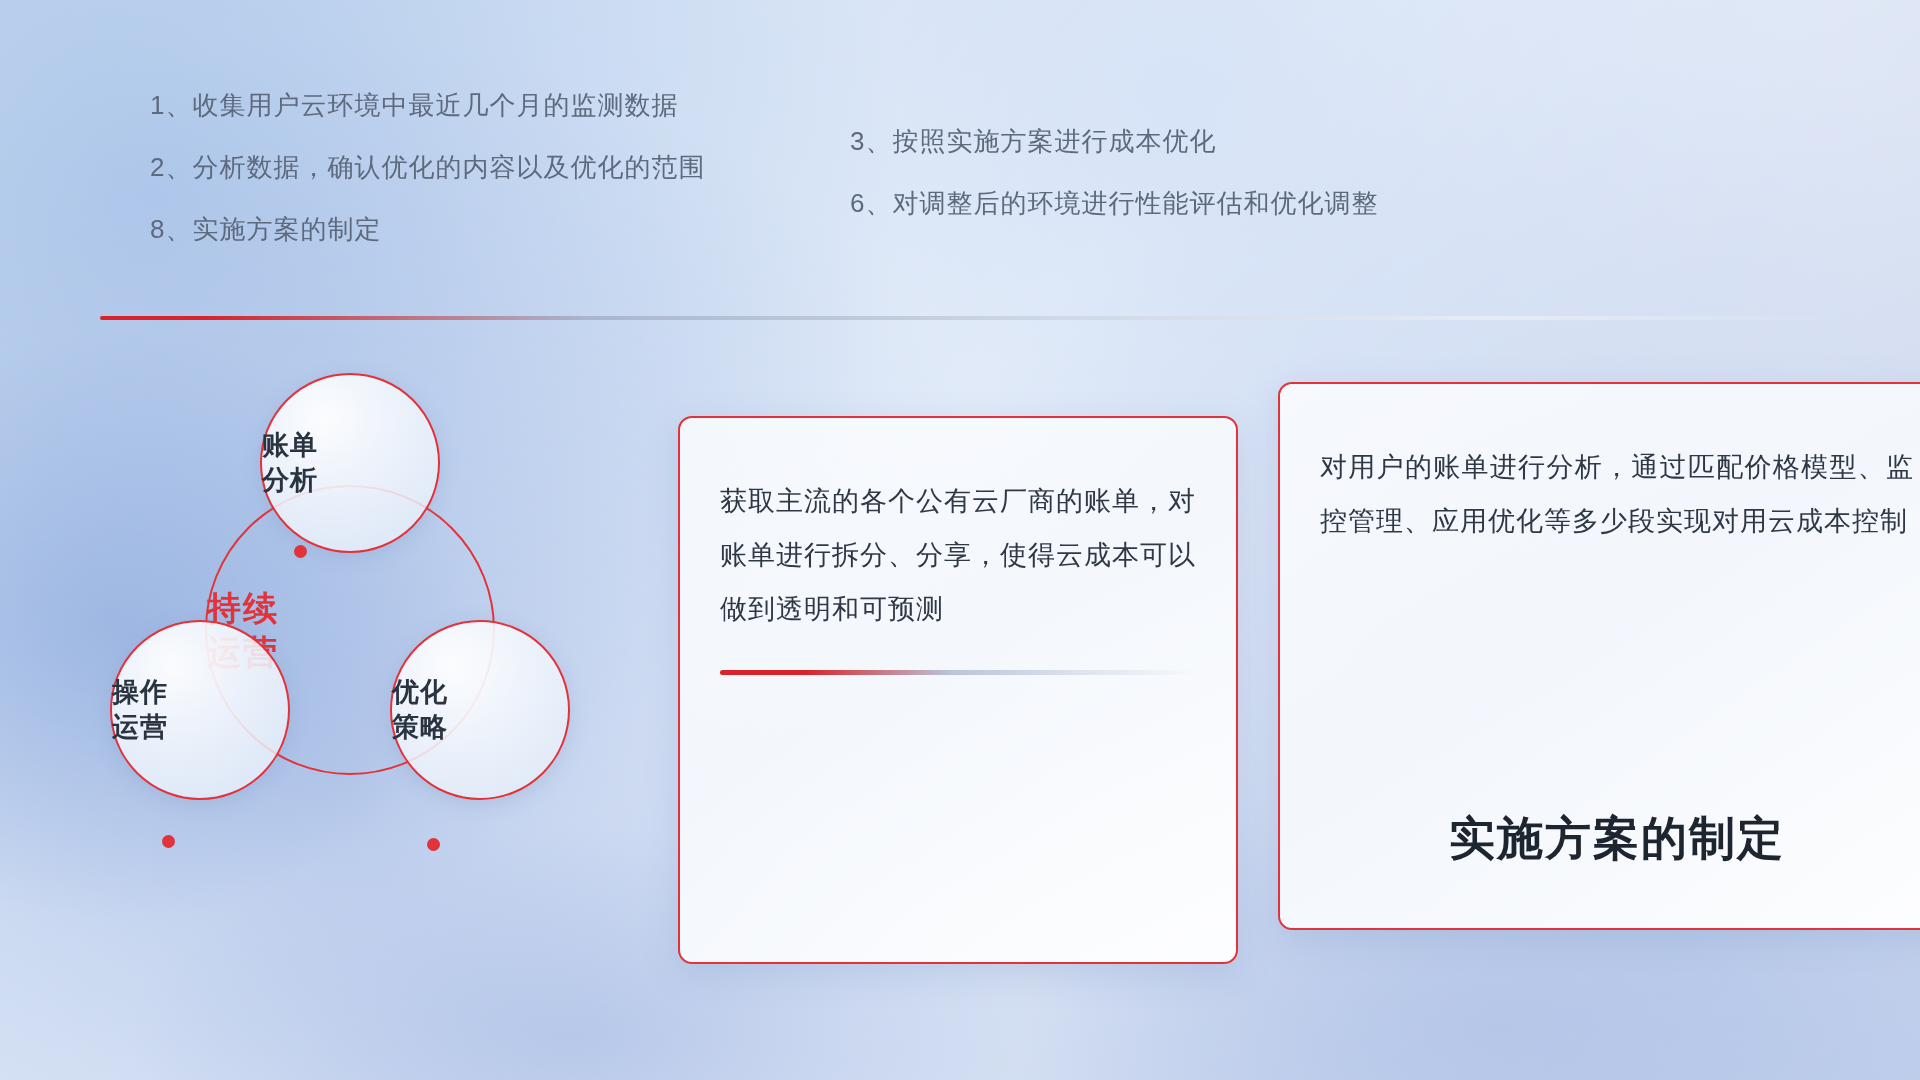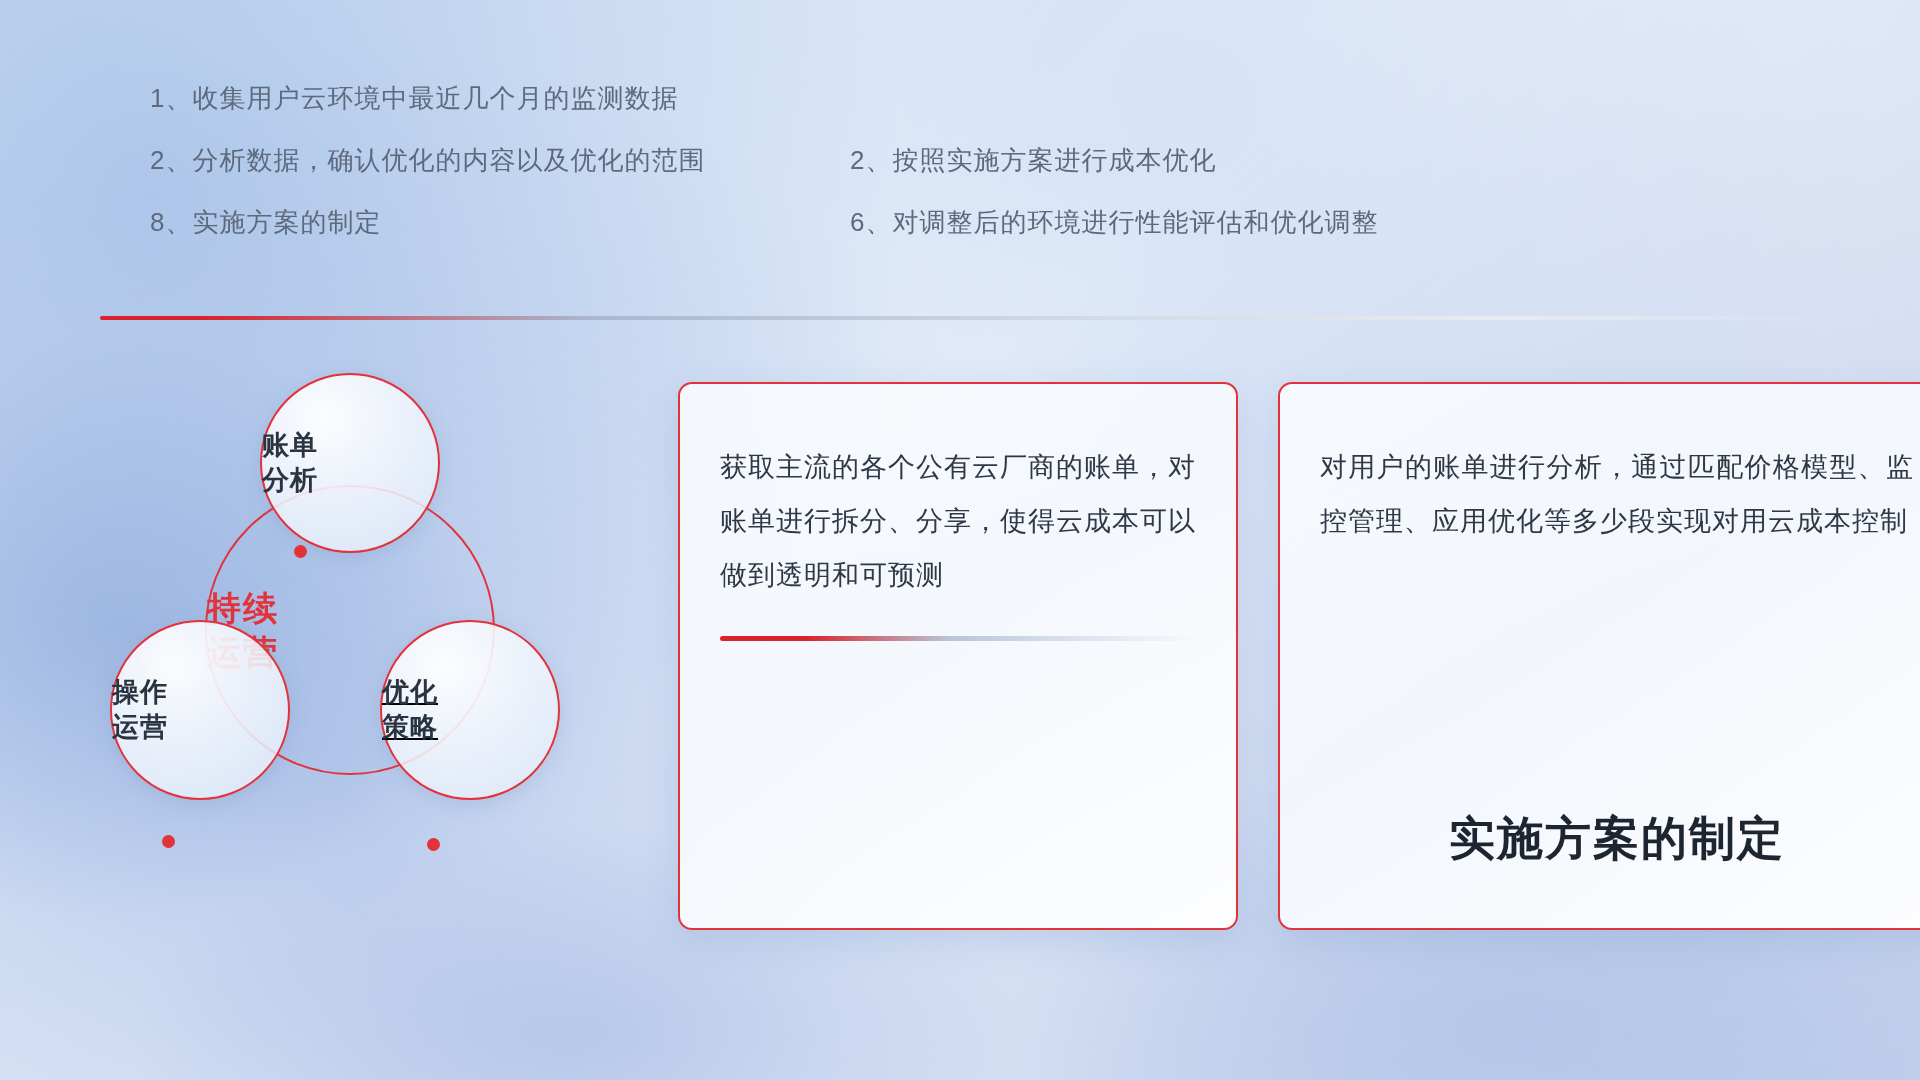--- a/index.html
+++ b/index.html
@@ -30,26 +30,25 @@
     background:
       radial-gradient(ellipse 520px 420px at 6% 58%, rgba(125,158,215,0.45) 0%, rgba(125,158,215,0) 70%),
       radial-gradient(ellipse 640px 300px at 30% 96%, rgba(150,172,220,0.40) 0%, rgba(150,172,220,0) 70%),
       radial-gradient(ellipse 700px 380px at 78% 95%, rgba(158,180,225,0.35) 0%, rgba(158,180,225,0) 70%);
     pointer-events: none;
   }
 
   
   .steps {
     position: absolute;
-    top: 85px;
+    top: 92px;
     left: 150px;
     width: 1640px;
     display: flex;
     gap: 0px;
-    align-items: flex-end;
   }
   .steps-col { display: flex; flex-direction: column; }
   .steps-col.left { width: 700px; }
   .steps-col.right { width: 860px; padding-top: 36px; }
   .step-line {
     font-size: 26px;
     color: #5d6a7d;
     letter-spacing: 1px;
     line-height: 1.0;
     margin-bottom: 36px;
@@ -98,25 +97,24 @@
     background: radial-gradient(circle at 35% 25%, rgba(255,255,255,0.95) 0%, rgba(238,244,252,0.85) 60%, rgba(225,234,247,0.8) 100%);
     box-shadow: 0 4px 18px rgba(120,145,190,0.25);
   }
   .c-left {
     left: 10px; top: 265px;
     width: 180px; height: 180px;
     background: radial-gradient(circle at 35% 25%, rgba(255,255,255,0.95) 0%, rgba(238,244,252,0.85) 60%, rgba(225,234,247,0.8) 100%);
     box-shadow: 0 4px 18px rgba(120,145,190,0.25);
   }
   .c-right {
-    left: 280px; top: 265px;
+    left: 290px; top: 265px;
     width: 180px; height: 180px;
     background: radial-gradient(circle at 35% 25%, rgba(255,255,255,0.95) 0%, rgba(238,244,252,0.85) 60%, rgba(225,234,247,0.8) 100%);
     box-shadow: 0 4px 18px rgba(120,145,190,0.25);
-    text-decoration: underline;
   }
   .c-center {
     left: 105px; top: 130px;
     width: 290px; height: 290px;
     background: transparent;
     border: 2px solid #e2323a;
   }
   .center-label {
     font-size: 34px;
     font-weight: bold;
@@ -142,21 +140,21 @@
     height: 548px;
     border: 2px solid #e2323a;
     border-radius: 14px;
     background: linear-gradient(150deg, rgba(255,255,255,0.78) 0%, rgba(246,249,253,0.92) 45%, rgba(255,255,255,0.97) 100%);
     box-shadow: 0 10px 34px rgba(110,140,190,0.22);
     box-sizing: border-box;
     padding: 56px 40px 30px 40px;
     display: flex;
     flex-direction: column;
   }
-  .card-1 { left: 678px; width: 560px; }
+  .card-1 { left: 678px; width: 560px; margin-top: 34px; }
   .card-2 { left: 1278px; width: 678px; align-items: center; }
 
   .card-body {
     font-size: 27px;
     color: #2f3845;
     line-height: 2.0;
     letter-spacing: 1px;
     text-align: justify;
     flex: 0 0 auto;
   }
@@ -181,21 +179,21 @@
 
 <div id="stage">
 
   <div class="steps">
     <div class="steps-col left">
       <div class="step-line">1、收集用户云环境中最近几个月的监测数据</div>
       <div class="step-line">2、分析数据，确认优化的内容以及优化的范围</div>
       <div class="step-line">8、实施方案的制定</div>
     </div>
     <div class="steps-col right">
-      <div class="step-line">2、按照实施方案进行成本优化</div>
+      <div class="step-line">3、按照实施方案进行成本优化</div>
       <div class="step-line">6、对调整后的环境进行性能评估和优化调整</div>
     </div>
   </div>
 
   <div class="divider"></div>
 
   <div class="venn">
     <div class="circle c-center">
       <div class="center-label">
         <div>持续</div>

